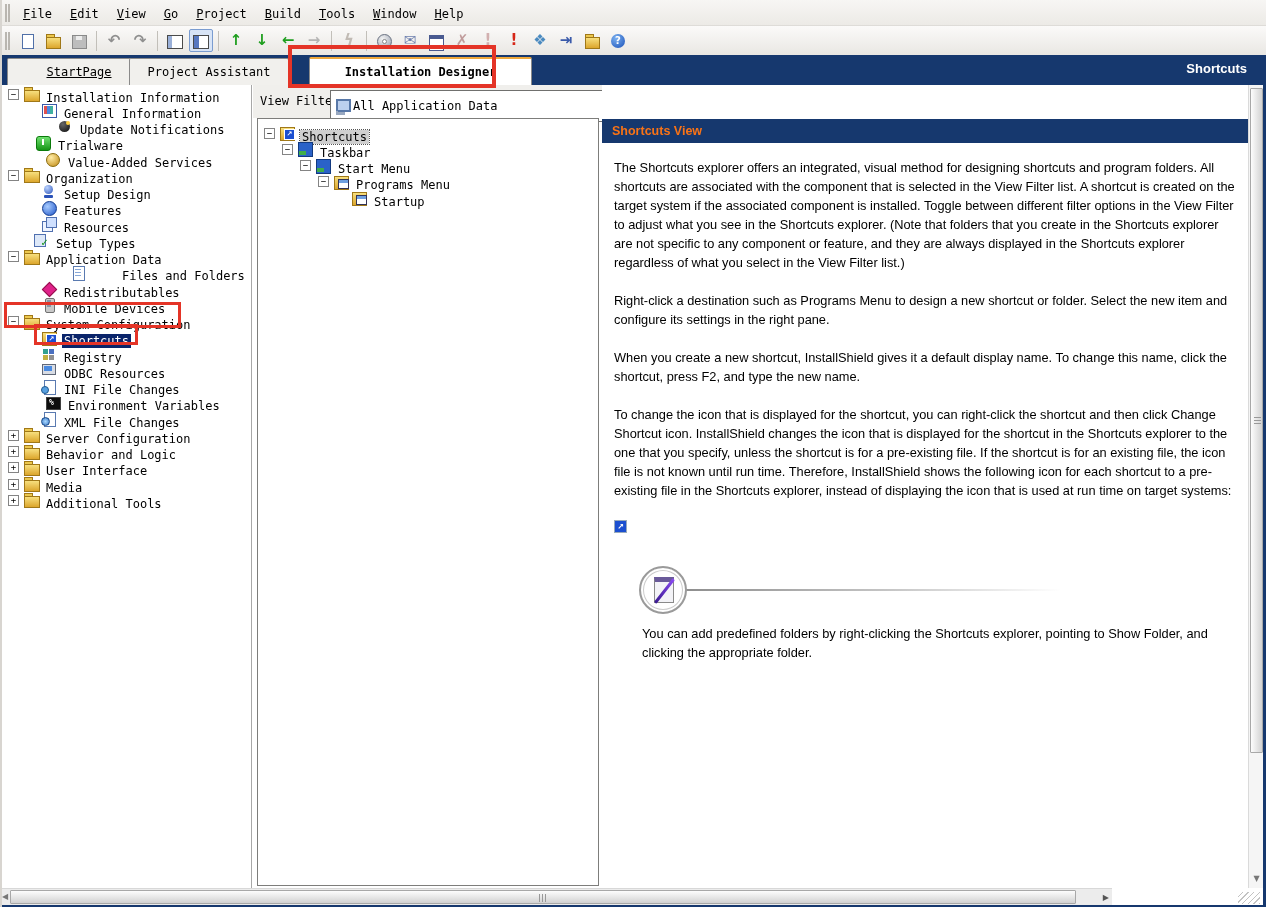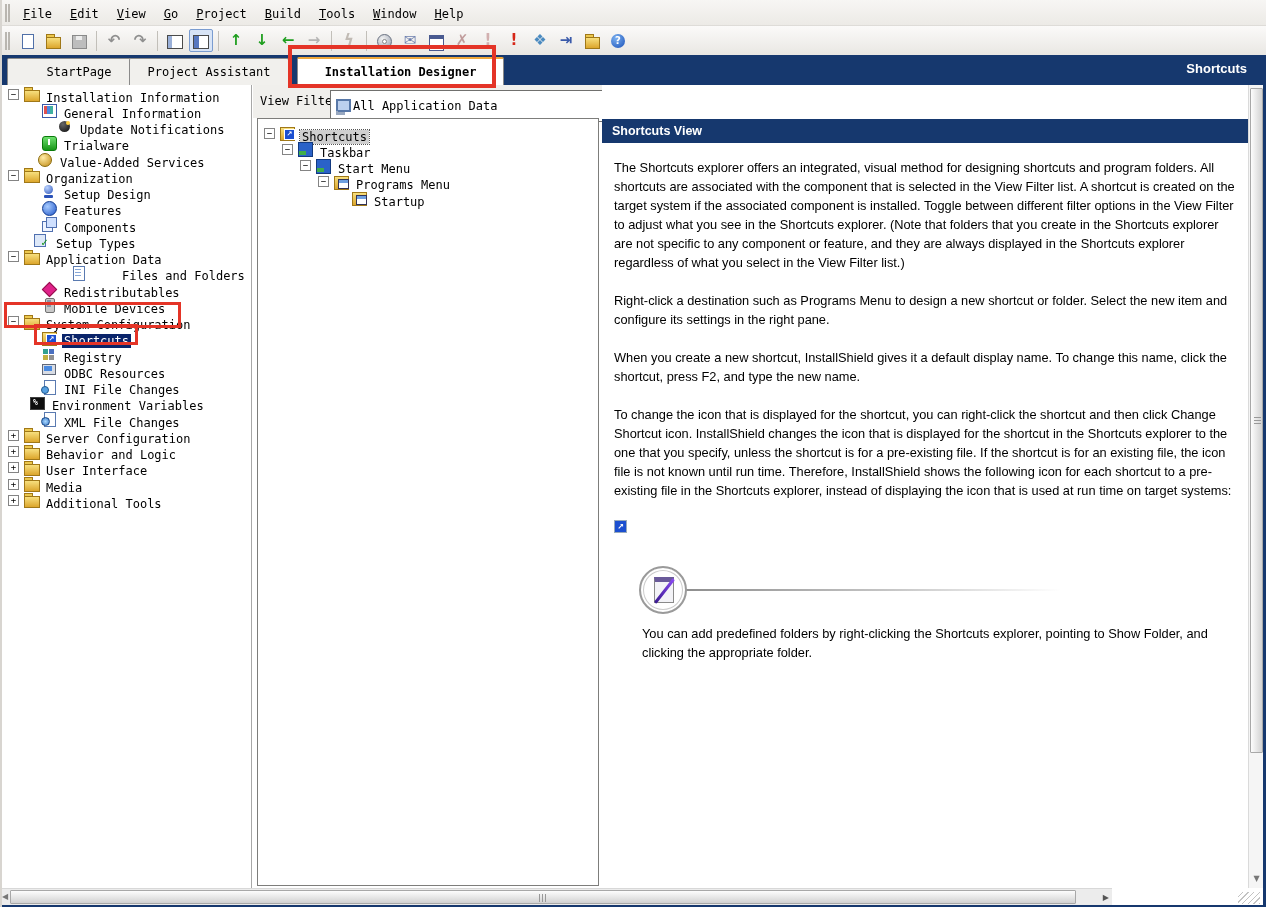--- a/index.html
+++ b/index.html
@@ -51,21 +51,21 @@
   #left-panel { position:absolute; left:0; top:85px; width:250px; height:803px; background:#fff;
     border-right:1px solid #a8a8a8; padding-top:1px; overflow:hidden; }
   #filter-row { position:absolute; left:251px; top:85px; width:390px; height:33px; background:#f0efec; }
   #filter-label { position:absolute; left:7px; top:9px; font:12px "DejaVu Sans Mono", monospace; }
   #filter-combo { position:absolute; left:77px; top:5px; width:300px; height:32px; background:#fff; border:1px solid #70706e; display:flex; align-items:center; }
   #filter-combo .ic { margin:0 3px 0 3px; }
   #filter-value { font:12px "DejaVu Sans Mono", monospace; white-space:nowrap; }
   #combo-arrow { position:absolute; right:1px; top:1px; bottom:1px; width:17px; background:linear-gradient(#f6f5f3,#dcdad5); border-left:1px solid #9a9a98; text-align:center; font:7px/18px "DejaVu Sans",sans-serif; color:#333; }
   #mid-panel { position:absolute; left:255px; top:118px; width:342px; height:768px; background:#fff; border:1px solid #7d7d7b; padding-top:6px; overflow:hidden; }
   #help-panel { position:absolute; left:600px; top:85px; width:646px; height:803px; background:#fff; overflow:hidden; }
-  #help-header { margin-top:34px; height:24px; background:#16386e; color:#ffffff;
+  #help-header { margin-top:34px; height:24px; background:#16386e; color:#f97316;
     font:bold 12.5px "Liberation Sans", sans-serif; padding:5px 0 0 10px; }
   #help-body { padding:15px 8px 0 12px; font:12.8px/19px "Liberation Sans", sans-serif; color:#000; }
   #help-body p { margin:0 0 19px 0; }
   .shortcut-file-icon { display:inline-block; width:13px; height:13px; background:#1b4fd0; border:1px solid #9ab; position:relative; }
   .shortcut-file-icon::after { content:"↗"; position:absolute; left:0; top:0; width:11px; text-align:center; color:#fff; font:bold 8px/11px "DejaVu Sans",sans-serif; }
   #note-graphic { display:flex; align-items:center; margin:28px 0 10px 25px; height:48px; }
   #note-circle { width:48px; height:48px; flex:none; border:2px solid #9a9a9a; border-radius:50%;
     box-shadow:inset 0 0 0 2px #fff, inset 0 0 0 3px #cccccc; position:relative; background:#fff; }
   #note-pad { position:absolute; left:13px; top:9px; width:20px; height:26px; background:#f3f3f7; border:1px solid #8a8a8a; border-top:5px solid #6a5a9a; }
   #note-pencil { position:absolute; left:22px; top:8px; width:3px; height:30px; background:linear-gradient(#8a4af2,#3a1a90); transform:rotate(38deg); border-radius:1px; }
@@ -226,49 +226,49 @@
           <span class="ic shape-folder"></span>
         </span>
         <span class="tbtn">
           <span class="ic shape-help"></span>
         </span>
       </span>
   </div>
 
   <div id="tabbar">
     <div id="tabs-holder">
-        <div class="tab" style="left: 5px; width: 144px;">StartPage</div>
+        <div class="tab" style="left: 5px; width: 144px; text-decoration: underline;">StartPage</div>
         <div class="tab" style="left: 127px; width: 160px;">Project Assistant</div>
-        <div class="tab active" style="left: 295px; width: 207px;">Installation Designer</div>
+        <div class="tab active" style="left: 307px; width: 223px;">Installation Designer</div>
       </div>
     <span id="view-title">Shortcuts</span>
   </div>
 
   <div id="left-panel">
       <div class="trow" style="padding-left: 6px;">
         <span class="exp">−</span>
         <span class="ic folder-icon"></span>
         <span class="tlabel">Installation Information</span>
       </div>
       <div class="trow" style="padding-left: 24px;">
         <span class="exp-sp"></span>
         <span class="ic general-information-icon"></span>
         <span class="tlabel">General Information</span>
       </div>
       <div class="trow" style="padding-left: 40px;">
         <span class="exp-sp"></span>
         <span class="ic update-notifications-icon"></span>
         <span class="tlabel">Update Notifications</span>
       </div>
-      <div class="trow" style="padding-left: 24px; align-items: center;">
+      <div class="trow" style="padding-left: 18px; align-items: center;">
         <span class="exp-sp"></span>
         <span class="ic trialware-icon"></span>
         <span class="tlabel">Trialware</span>
       </div>
-      <div class="trow" style="padding-left: 20px;">
+      <div class="trow" style="padding-left: 28px;">
         <span class="exp-sp"></span>
         <span class="ic value-added-services-icon"></span>
         <span class="tlabel">Value-Added Services</span>
       </div>
       <div class="trow" style="padding-left: 6px;">
         <span class="exp">−</span>
         <span class="ic folder-icon"></span>
         <span class="tlabel">Organization</span>
       </div>
       <div class="trow" style="padding-left: 24px;">
@@ -277,21 +277,21 @@
         <span class="tlabel">Setup Design</span>
       </div>
       <div class="trow" style="padding-left: 24px;">
         <span class="exp-sp"></span>
         <span class="ic features-icon"></span>
         <span class="tlabel">Features</span>
       </div>
       <div class="trow" style="padding-left: 24px;">
         <span class="exp-sp"></span>
         <span class="ic components-icon"></span>
-        <span class="tlabel">Components</span>
+        <span class="tlabel">Resources</span>
       </div>
       <div class="trow" style="padding-left: 16px;">
         <span class="exp-sp"></span>
         <span class="ic setup-types-icon"></span>
         <span class="tlabel">Setup Types</span>
       </div>
       <div class="trow" style="padding-left: 6px;">
         <span class="exp">−</span>
         <span class="ic folder-icon"></span>
         <span class="tlabel">Application Data</span>
@@ -329,21 +329,21 @@
       <div class="trow" style="padding-left: 24px;">
         <span class="exp-sp"></span>
         <span class="ic odbc-icon"></span>
         <span class="tlabel">ODBC Resources</span>
       </div>
       <div class="trow" style="padding-left: 24px;">
         <span class="exp-sp"></span>
         <span class="ic ini-icon"></span>
         <span class="tlabel">INI File Changes</span>
       </div>
-      <div class="trow" style="padding-left: 12px;">
+      <div class="trow" style="padding-left: 28px;">
         <span class="exp-sp"></span>
         <span class="ic env-vars-icon"></span>
         <span class="tlabel">Environment Variables</span>
       </div>
       <div class="trow" style="padding-left: 24px;">
         <span class="exp-sp"></span>
         <span class="ic xml-icon"></span>
         <span class="tlabel">XML File Changes</span>
       </div>
       <div class="trow" style="padding-left: 6px;">

